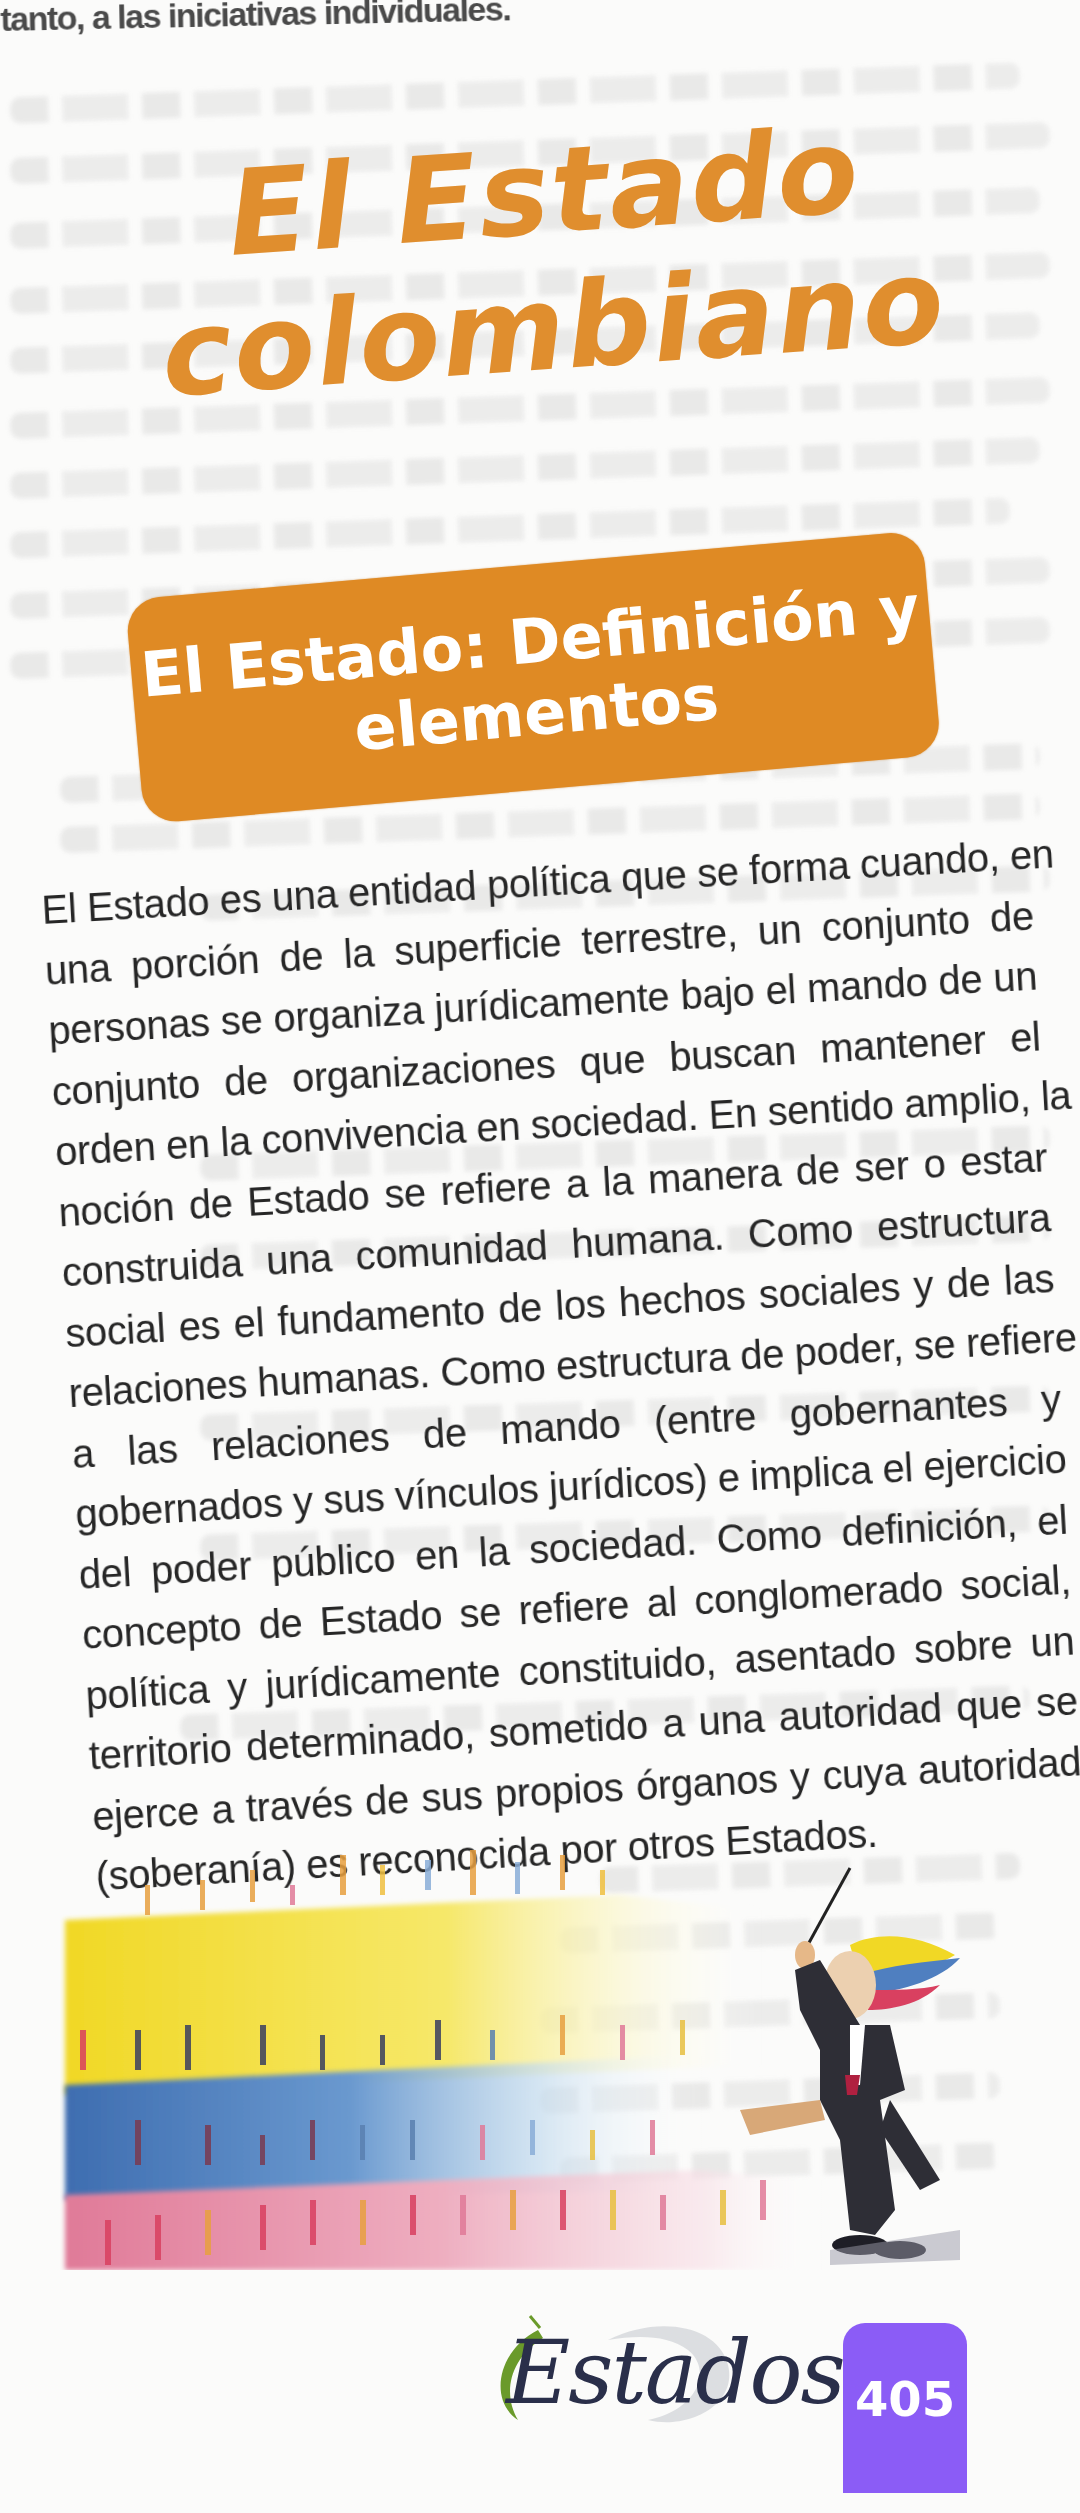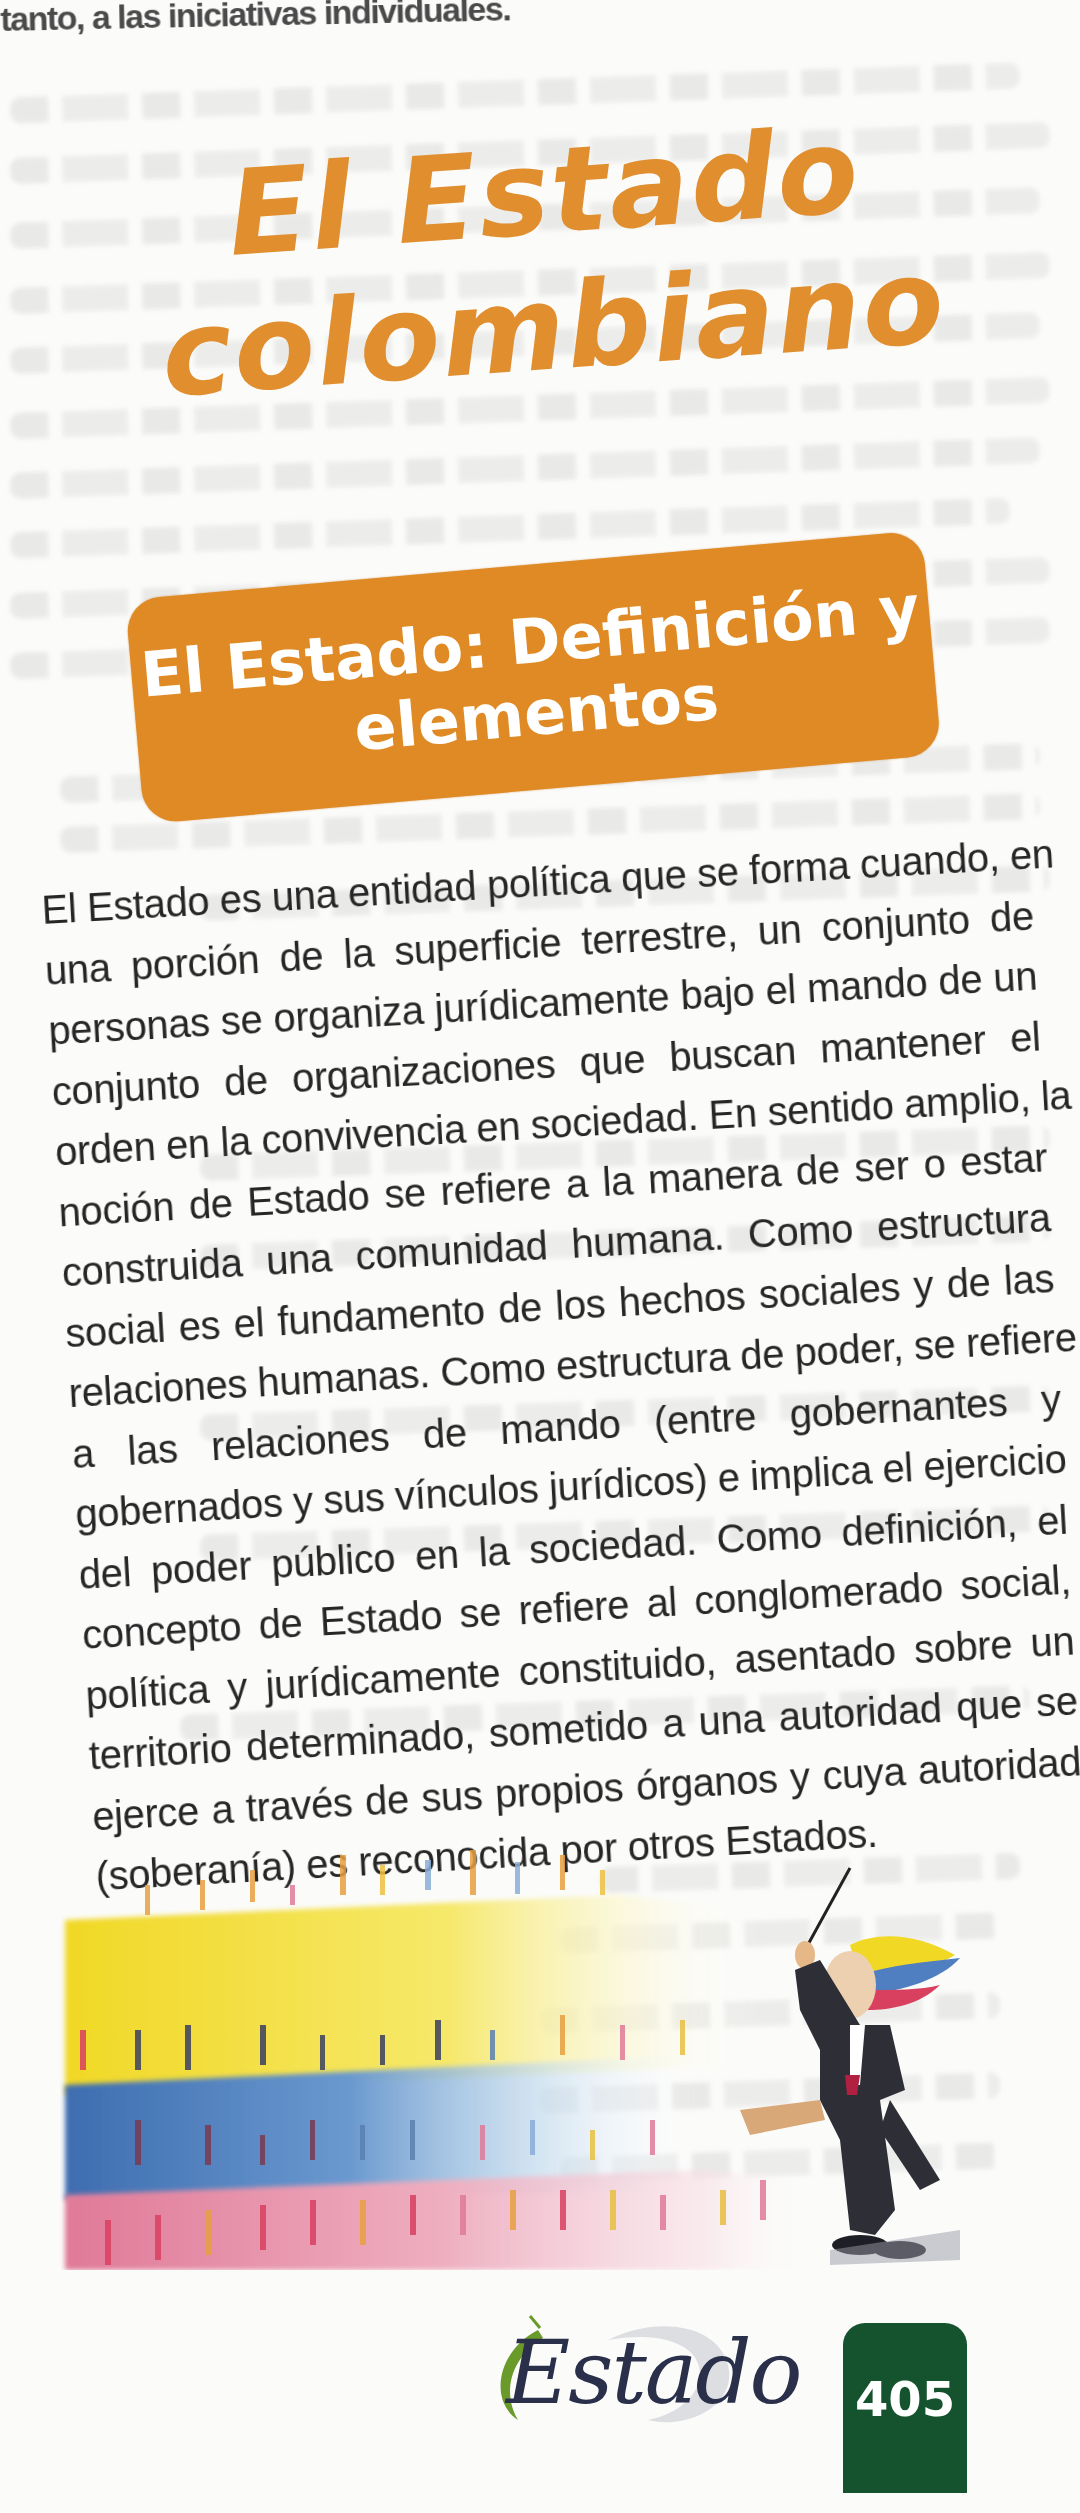--- a/index.html
+++ b/index.html
@@ -149,21 +149,21 @@
       height: 130px;
       z-index: 1;
     }
 
     .page-number {
       position: absolute;
       left: 843px;
       top: 2323px;
       width: 124px;
       height: 170px;
-      background: #14532d;
+      background: #8b5cf6;
       border-radius: 22px 22px 0 0;
       color: #ffffff;
       font-family: "DejaVu Sans", sans-serif;
       font-weight: bold;
       font-size: 48px;
       display: flex;
       align-items: flex-start;
       justify-content: center;
       padding-top: 48px;
       box-sizing: border-box;
@@ -330,16 +330,16 @@
     </g>
   </svg>
 </div>
 
 <div class="footer-logo">
   <svg class="logo-swoosh" viewBox="0 0 320 130" xmlns="http://www.w3.org/2000/svg">
     <path d="M50 20 C10 40 0 90 30 110 C15 85 20 50 55 28 Z" fill="#6a9a2a"></path>
     <path d="M120 30 C170 5 230 15 240 55 C250 95 200 120 160 110 C210 100 225 60 200 40 C180 25 150 25 120 30 Z" fill="#cfd2d6" opacity="0.7"></path>
     <path d="M42 6 L52 18" stroke="#6a9a2a" stroke-width="3"></path>
   </svg>
-  <span class="logo-text">Estado</span>
+  <span class="logo-text">Estados</span>
 </div>
 
 <div class="page-number">405</div>
 
 </body></html>

